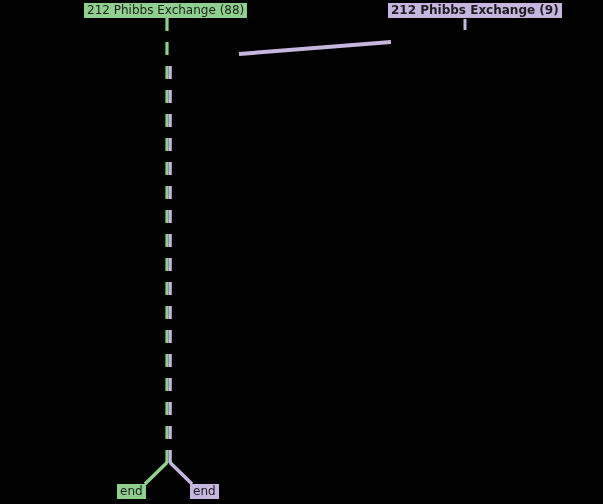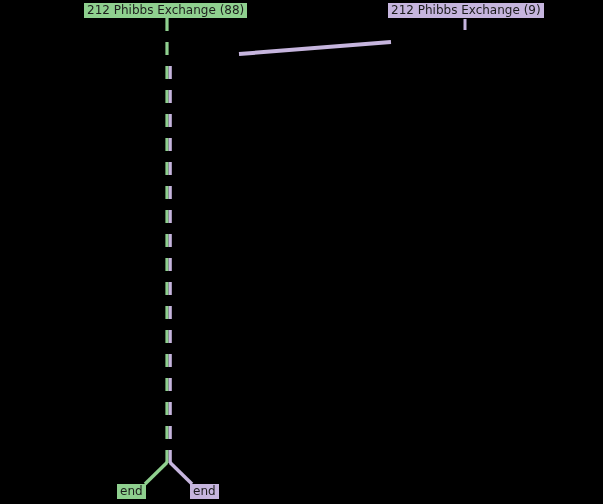--- a/index.html
+++ b/index.html
@@ -12,21 +12,21 @@
   }
   .stage svg { position: absolute; top: 0; left: 0; display: block; }
   .node-label {
     position: absolute;
     font-size: 12px;
     line-height: 15px;
     padding: 0 3px;
     white-space: nowrap;
   }
   .label-green-start  { left: 84px;  top: 3px; }
-  .label-purple-start { left: 388px; top: 3px; }
+  .label-purple-start { left: 388px; top: 3px; font-weight: bold; }
   .label-green-end    { left: 117px; top: 484px; }
   .label-purple-end   { left: 190px; top: 484px; }
 </style>
 </head>
 <body>
 
 <div class="stage" style="background-color: rgb(0, 0, 0);">
 
   <svg width="603" height="504" viewBox="0 0 603 504">
 

